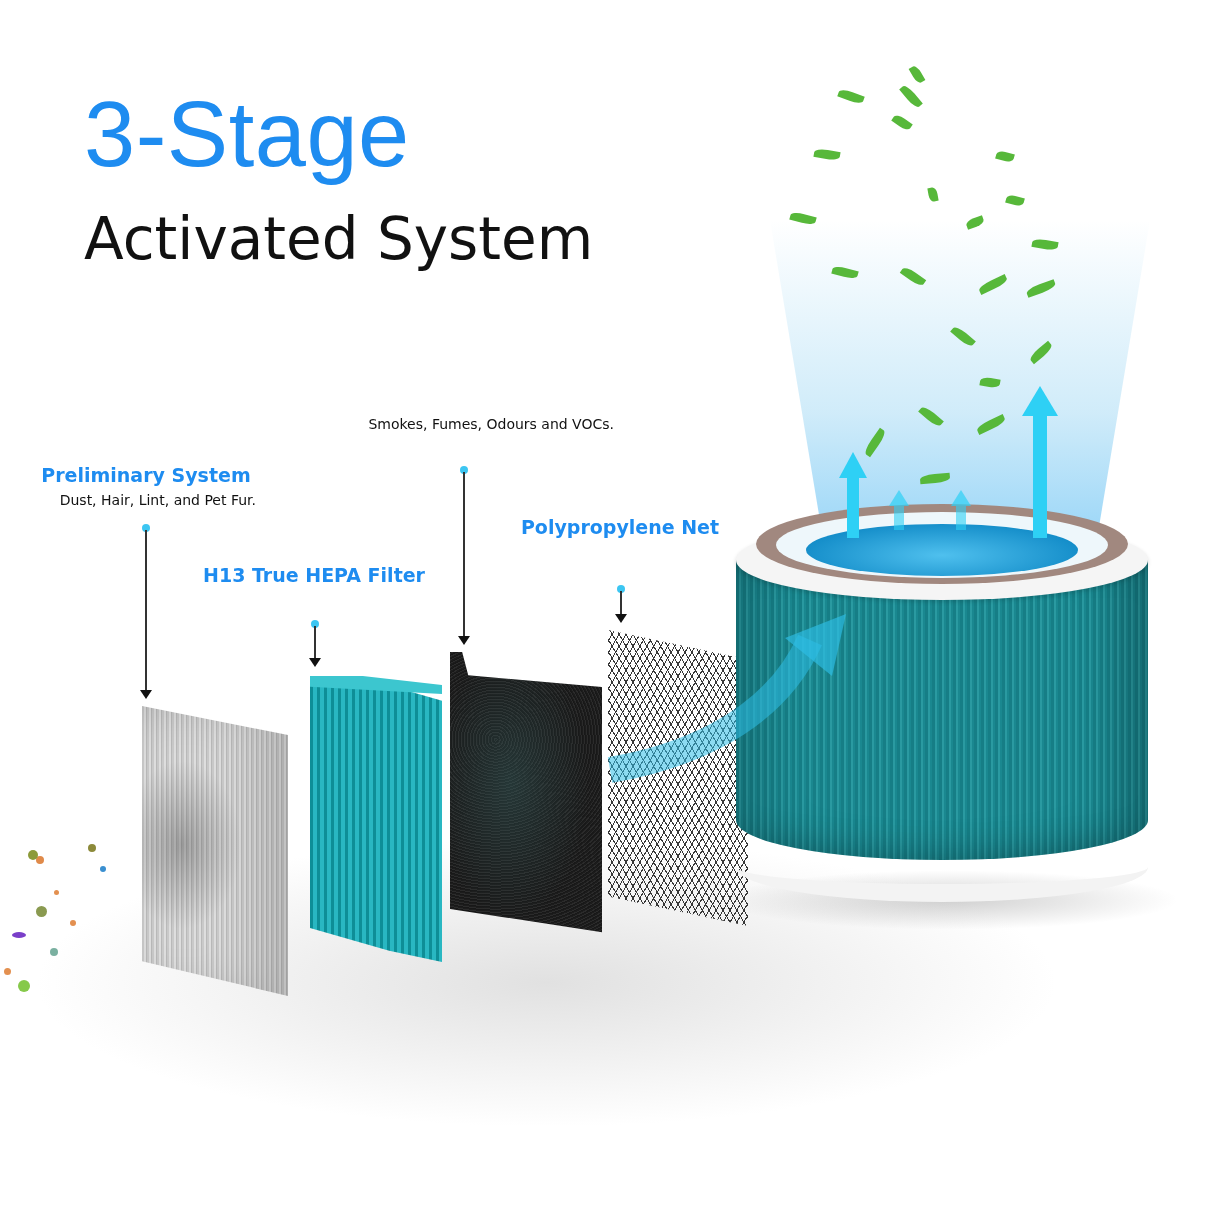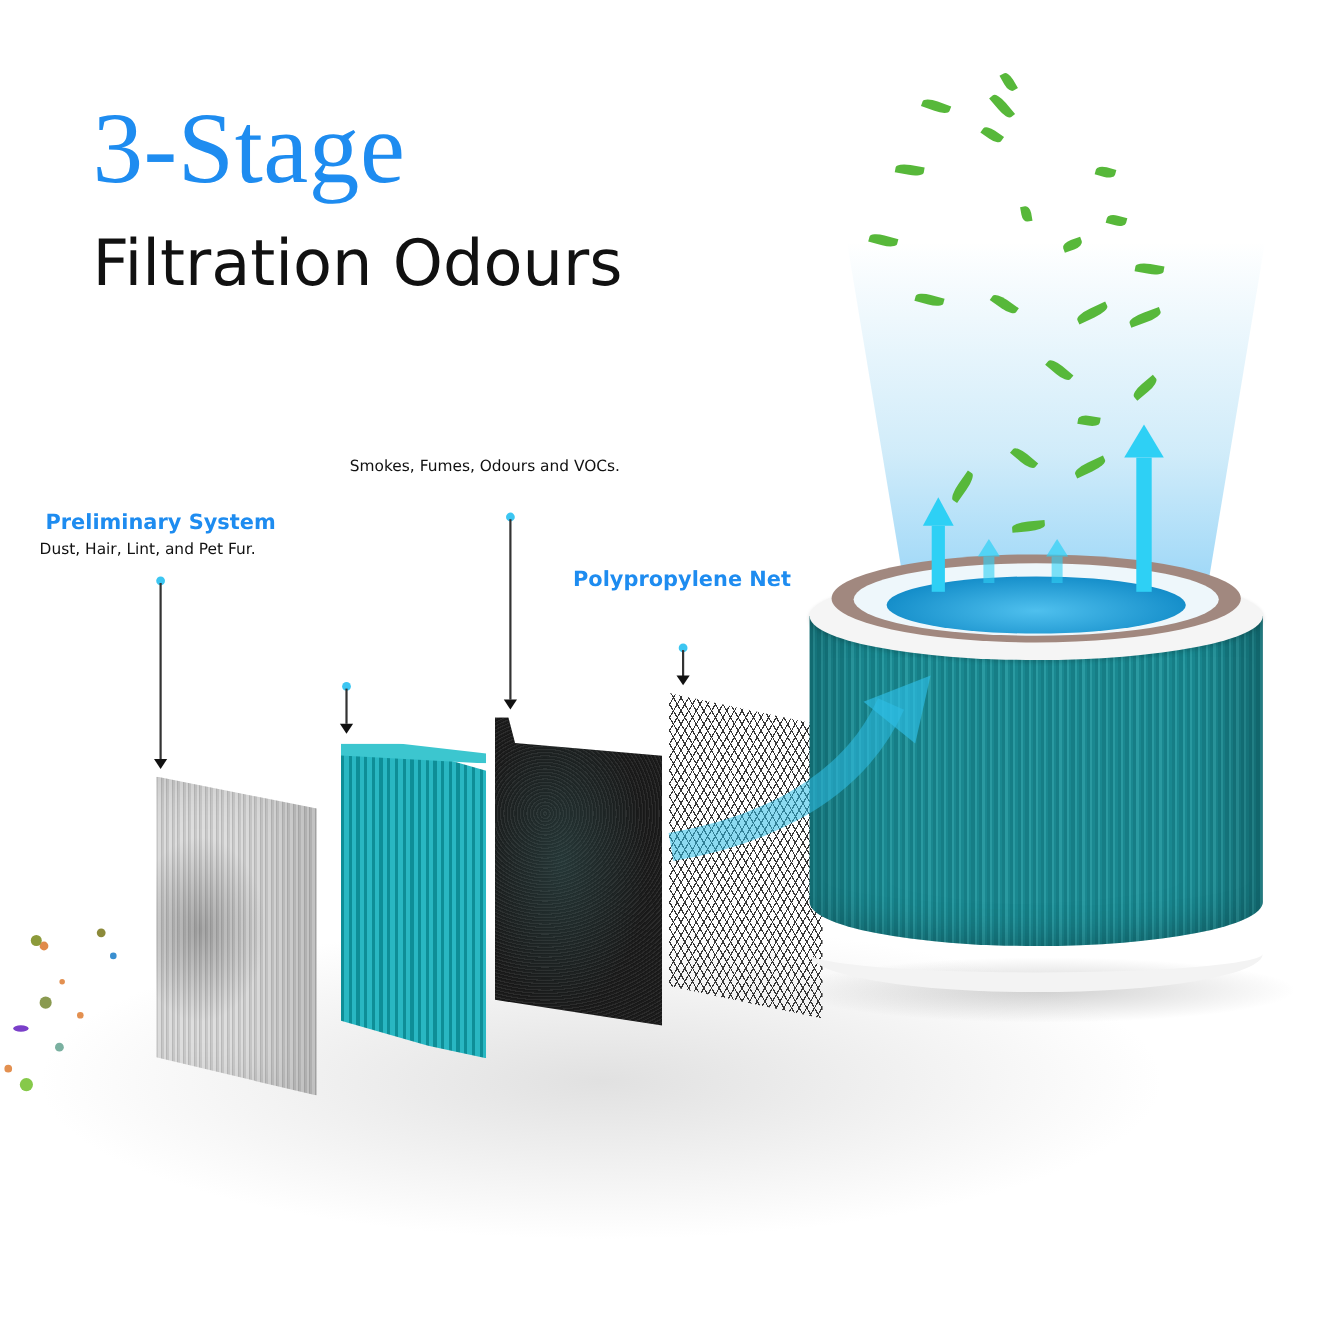--- a/index.html
+++ b/index.html
@@ -9,32 +9,32 @@
       font-family: "Liberation Sans", "DejaVu Sans", sans-serif;
     }
     .abs { position: absolute; }
     
     .floor {
       left: 0; top: 700px; width: 1214px; height: 514px;
       background: radial-gradient(ellipse 60% 40% at 45% 55%, rgba(200,200,200,0.55), rgba(255,255,255,0) 70%);
     }
     .title-main {
       left: 84px; top: 88px; font-size: 92px; color: #1e8cf0; line-height: 1;
-      letter-spacing: 0.5px; font-family: Liberation Serif, serif; text-align: center;
+      letter-spacing: 0.5px; font-family: Liberation Sans, sans-serif; text-align: center;
     }
     .title-sub {
       left: 84px; top: 210px; font-size: 58px; color: #111; line-height: 1;
       font-family: "DejaVu Sans", sans-serif;
     }
     .label-title {
       font-weight: bold; color: #1e8cf0; font-size: 19px; text-align: center;
       white-space: nowrap; font-family: "DejaVu Sans", sans-serif;
     }
     .label-desc {
-      color: #111; font-size: 14px; text-align: left; line-height: 20px;
+      color: #111; font-size: 14px; text-align: right; line-height: 20px;
       font-family: "DejaVu Sans", sans-serif;
     }
     .label { text-align: center; }
     .dot { width: 8px; height: 8px; border-radius: 50%; background: #3cc6f2; }
     .line { width: 2px; background: #333; }
     .arrowhead {
       width: 0; height: 0; border-left: 6px solid transparent; border-right: 6px solid transparent;
       border-top: 9px solid #111;
     }
     
@@ -126,21 +126,21 @@
       width: 26px; height: 9px; background: #57b83a; border-radius: 50% 0 50% 0;
     }
     .particle { width: 8px; height: 8px; border-radius: 50%; }
   </style>
 </head>
 <body>
 
 <div class="abs floor"></div>
 
 <div class="abs title-main">3-Stage</div>
-<div class="abs title-sub">Filtration Odours</div>
+<div class="abs title-sub">Activated System</div>
 
 <div class="abs beam"></div>
 <div>
   <div class="abs leaf" style="left:838px;top:92px;transform:rotate(20deg);"></div>
   <div class="abs leaf" style="left:898px;top:92px;transform:rotate(50deg);"></div>
   <div class="abs leaf" style="left:908px;top:70px;transform:rotate(60deg);width:18px;"></div>
   <div class="abs leaf" style="left:892px;top:118px;transform:rotate(35deg);width:20px;"></div>
   <div class="abs leaf" style="left:814px;top:150px;transform:rotate(10deg);"></div>
   <div class="abs leaf" style="left:996px;top:152px;transform:rotate(15deg);width:18px;"></div>
   <div class="abs leaf" style="left:926px;top:190px;transform:rotate(80deg);width:14px;"></div>
@@ -162,20 +162,21 @@
 </div>
 
 <div class="abs label" style="left:36px;top:464px;width:220px;">
   <div class="label-title">Preliminary System</div>
   <div class="label-desc" style="margin-top:4px;">Dust, Hair, Lint, and Pet Fur.</div>
 </div>
 <div class="abs label" style="left:318px;top:410px;width:296px;">
   <div class="label-desc" style="margin-top:4px;">Smokes, Fumes, Odours and VOCs.</div>
 </div>
 <div class="abs label" style="left:164px;top:564px;width:300px;">
+  <div class="label-title">H13 True HEPA Filter</div>
 </div>
 <div class="abs label" style="left:500px;top:516px;width:240px;">
   <div class="label-title">Polypropylene Net</div>
 </div>
 
 <div class="abs dot" style="left:142px;top:524px;"></div>
 <div class="abs line" style="left:145px;top:530px;height:160px;"></div>
 <div class="abs arrowhead" style="left:140px;top:690px;"></div>
 
 <div class="abs dot" style="left:311px;top:620px;"></div>

